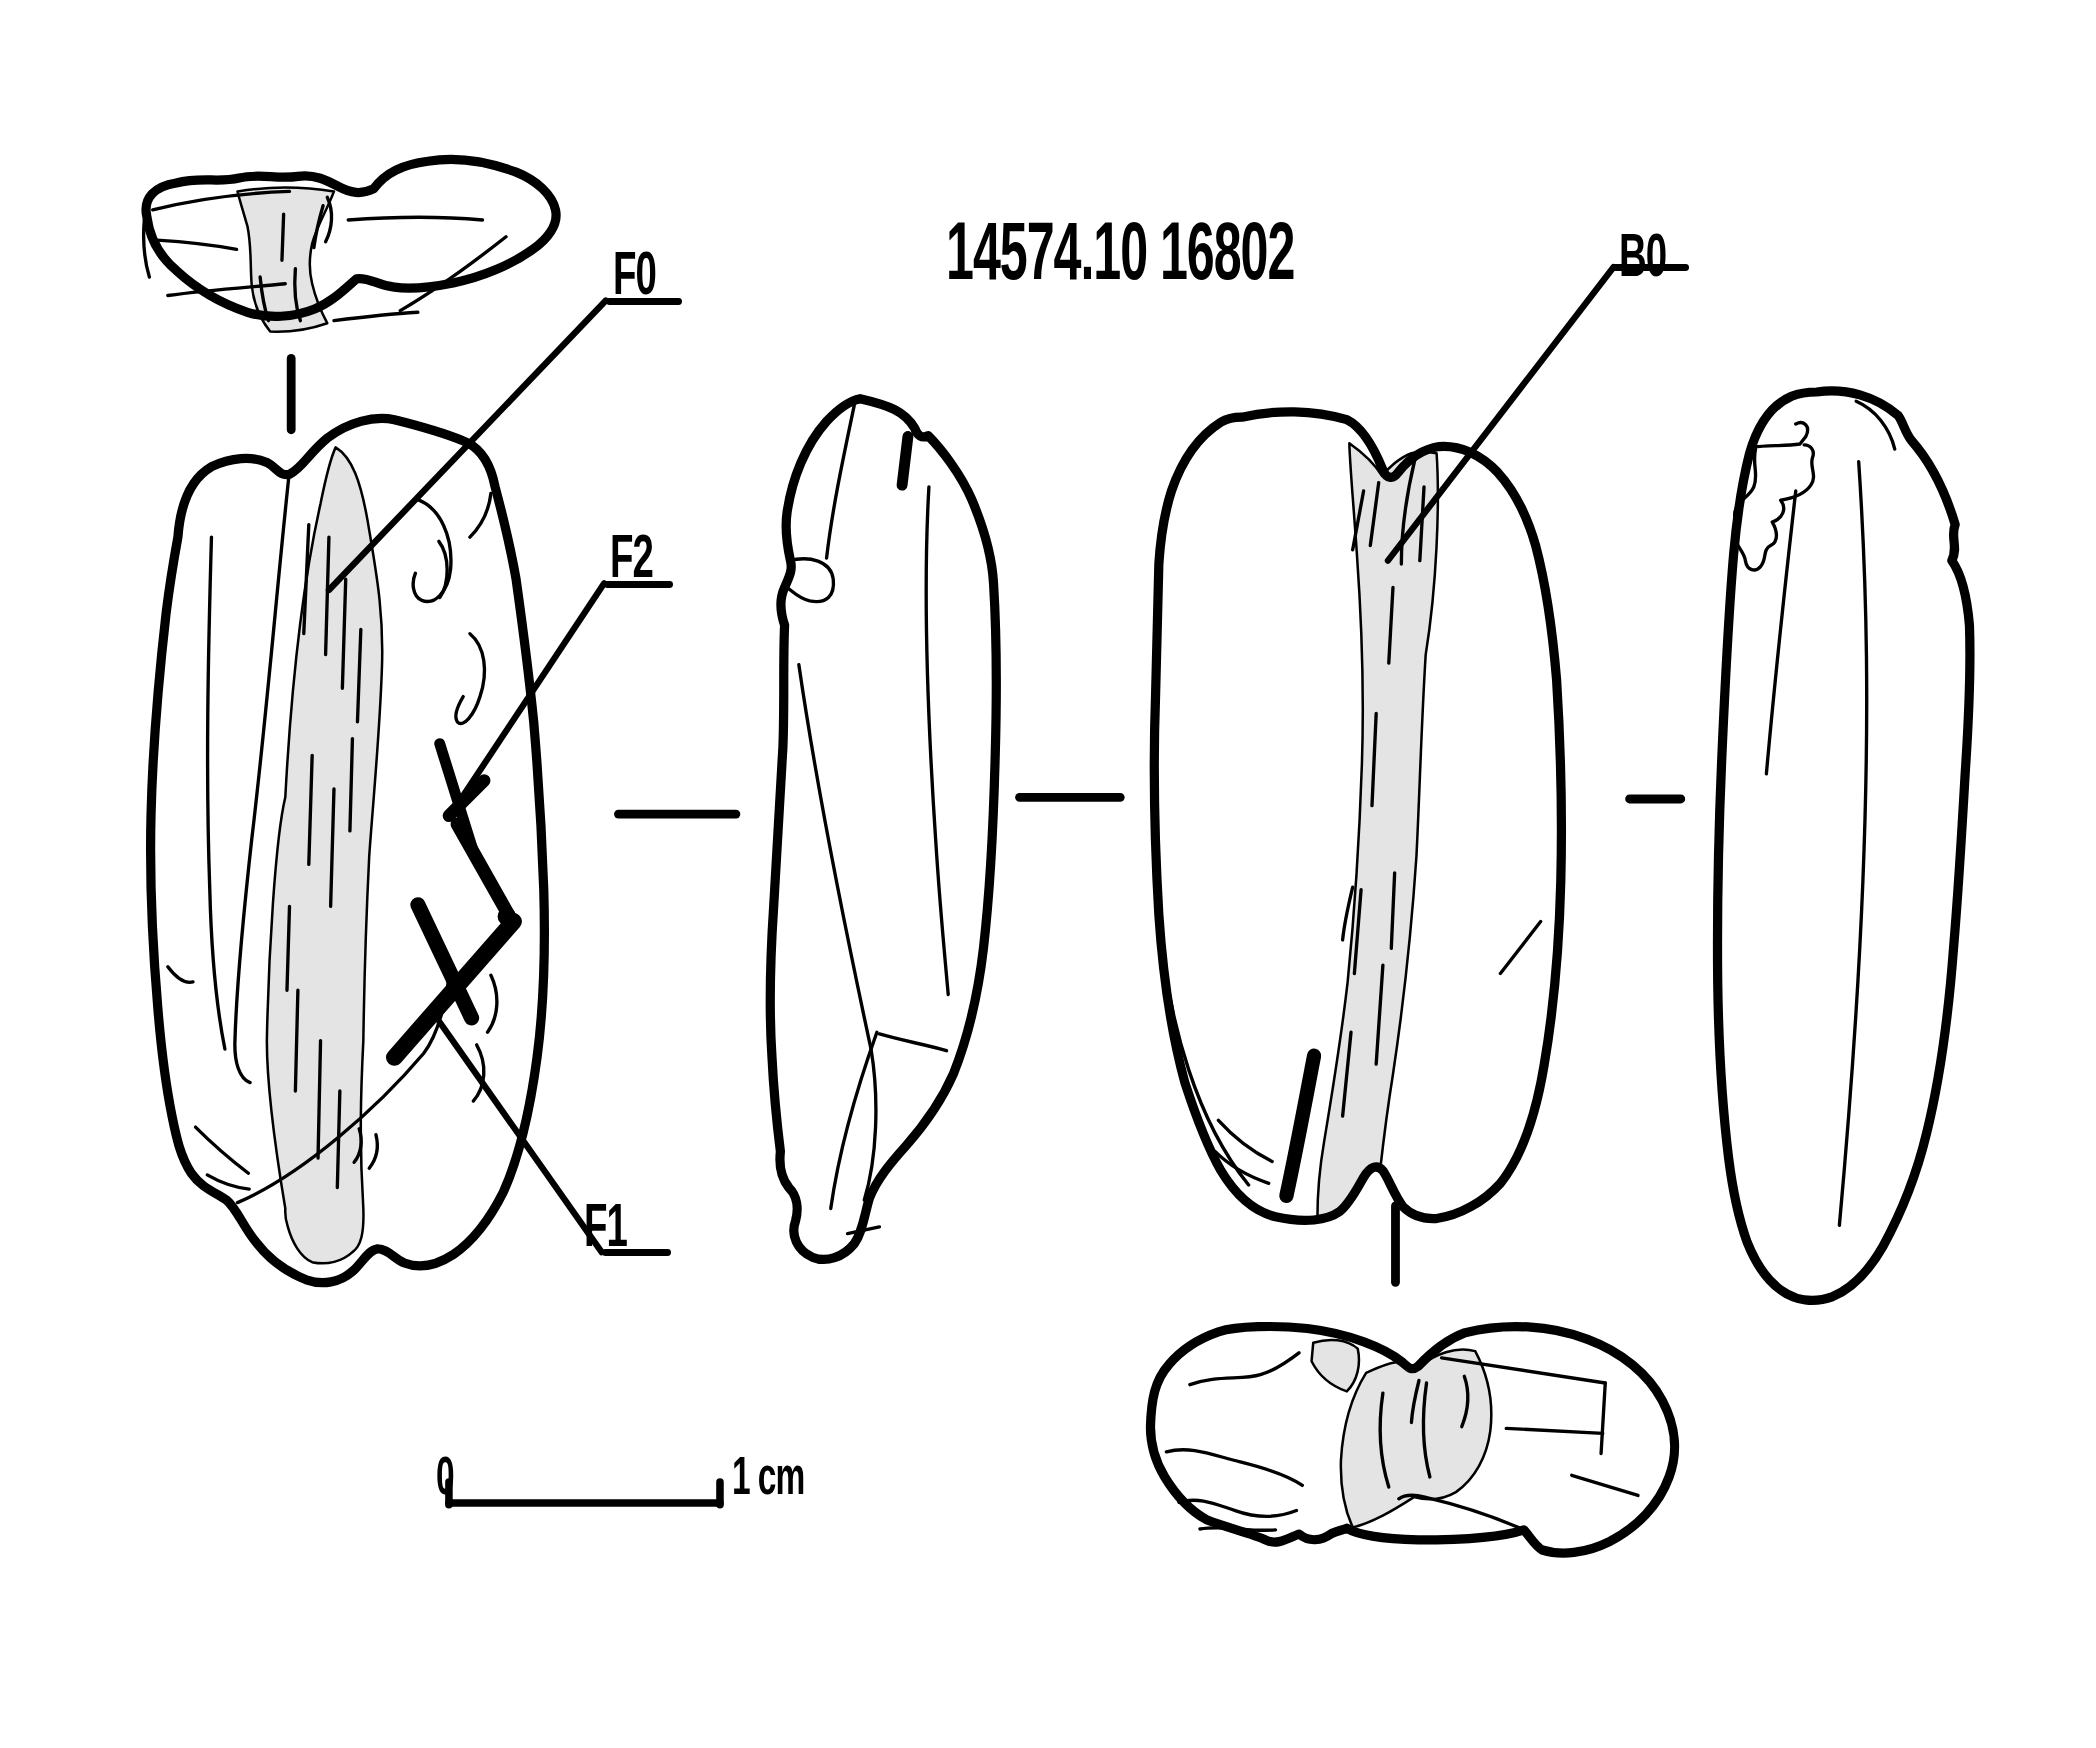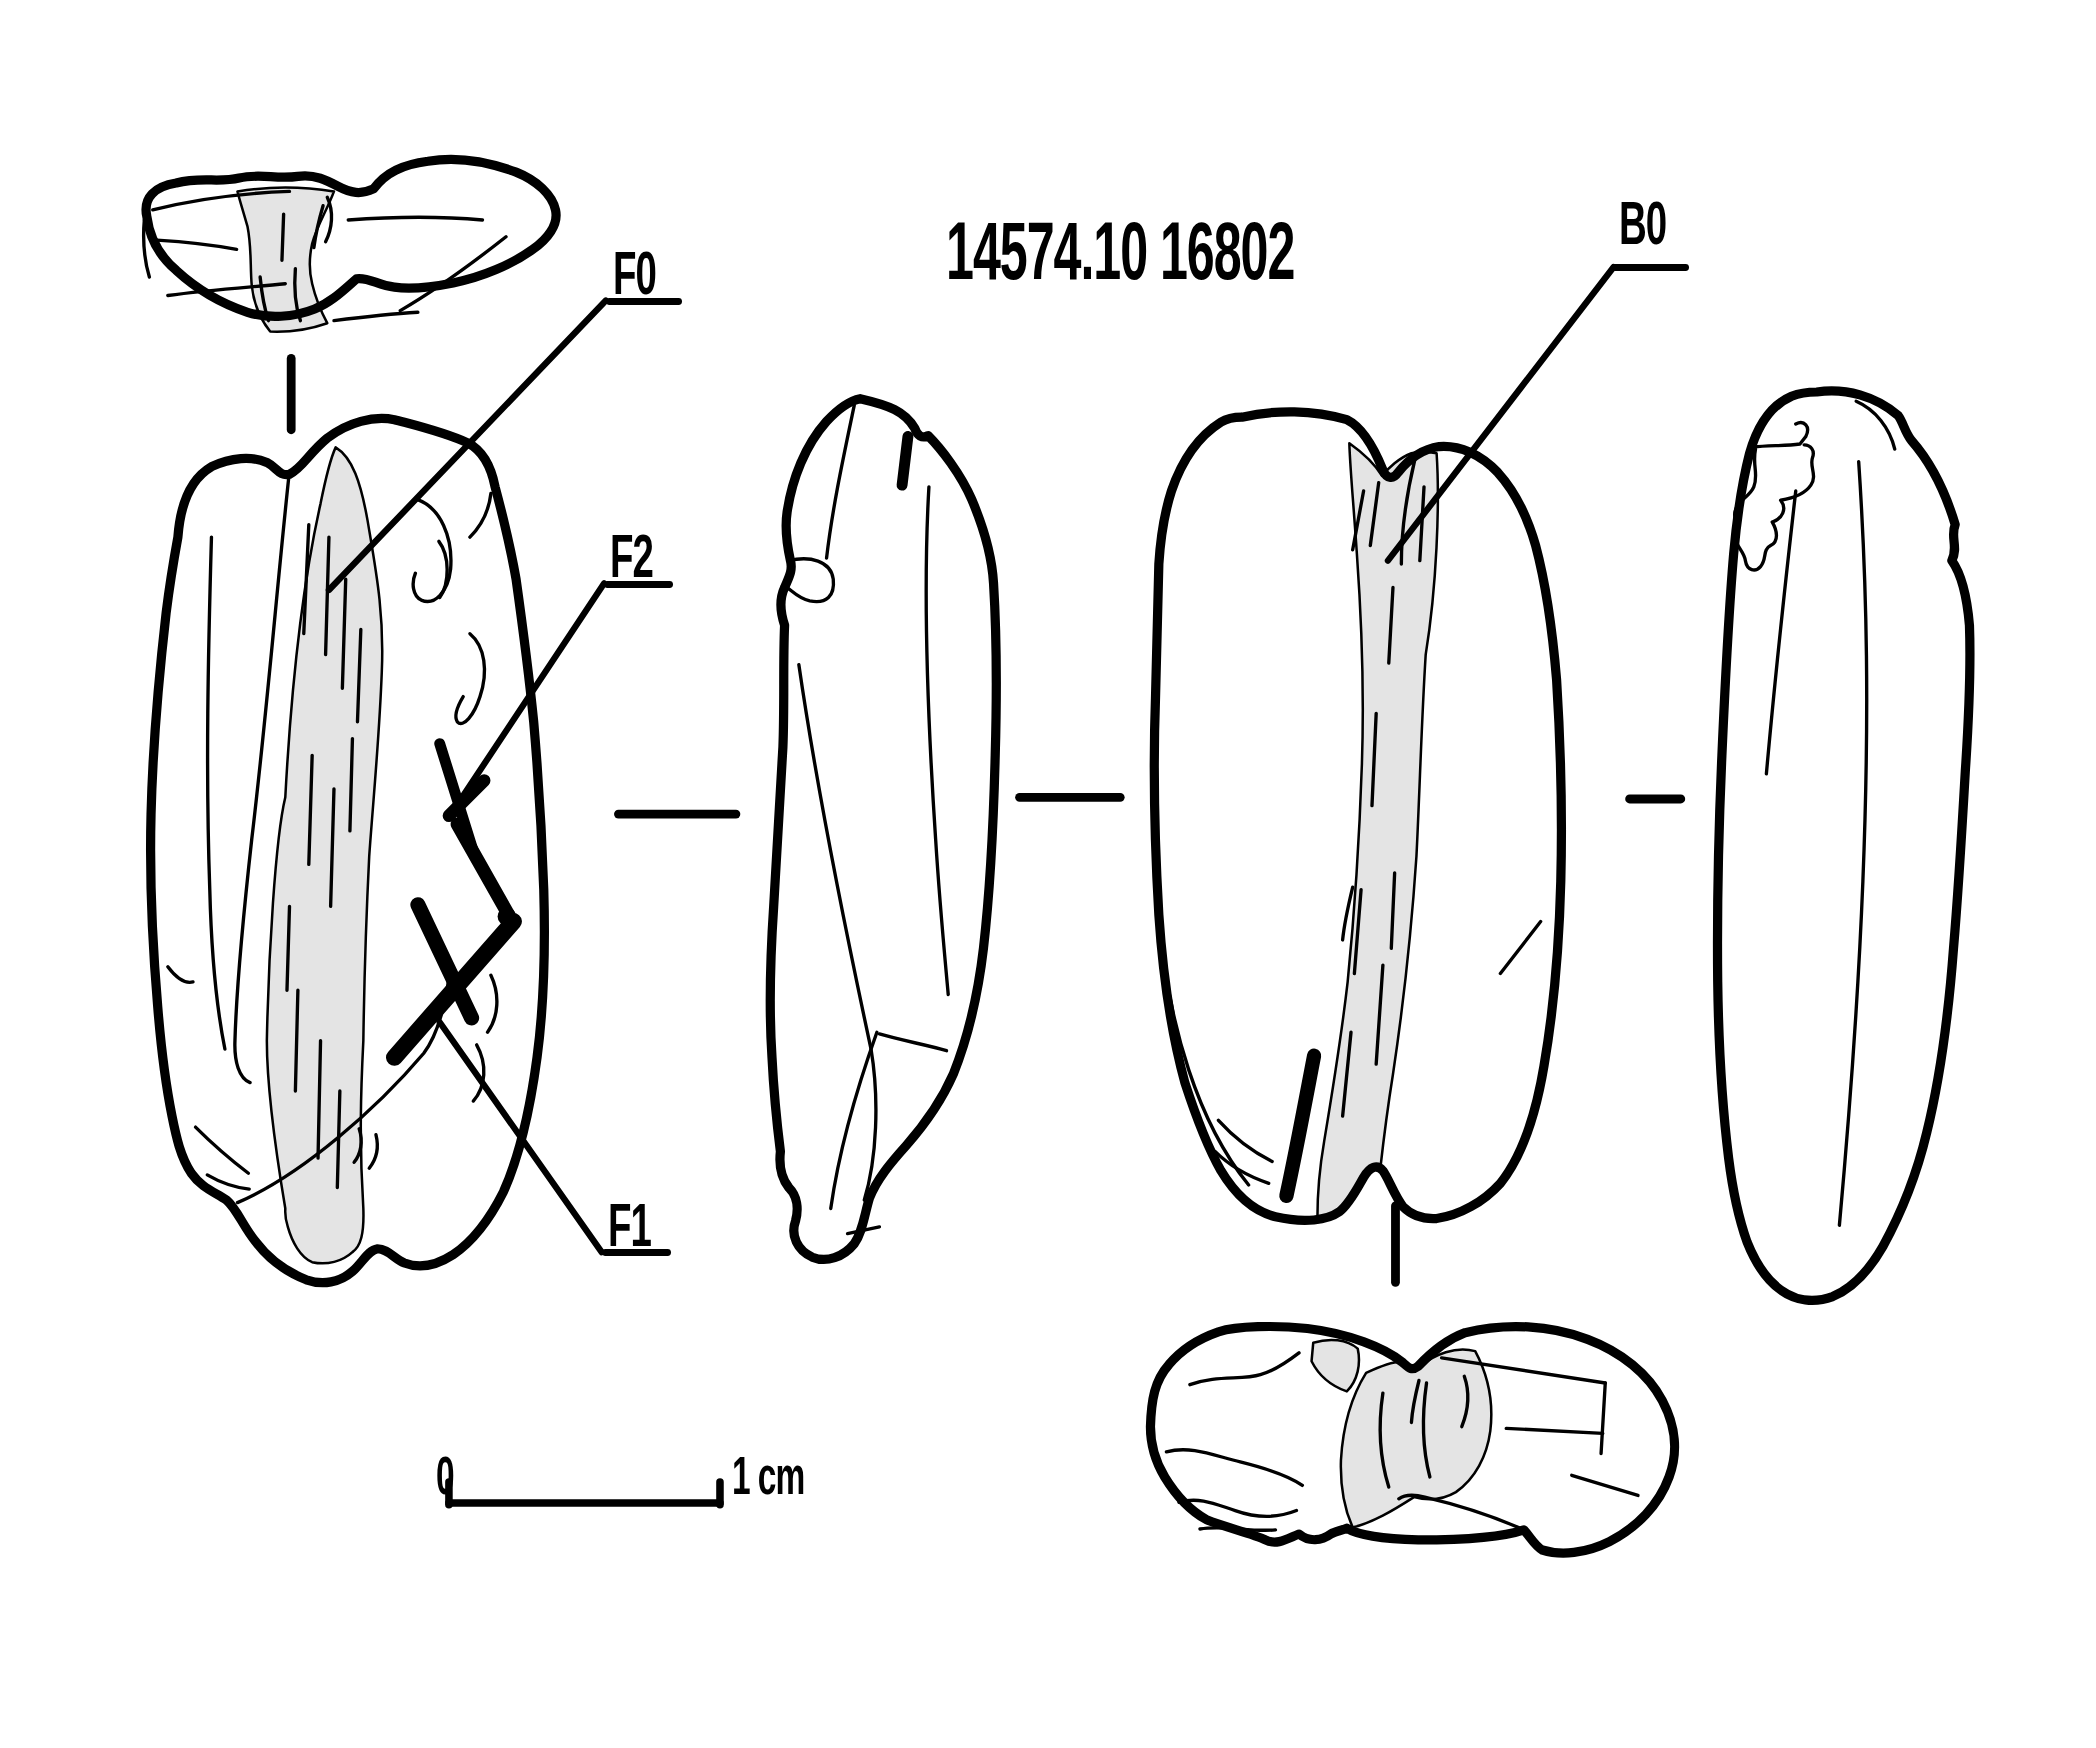--- a/index.html
+++ b/index.html
@@ -276,26 +276,26 @@
   <div class="lbl ann" style="left:613px;top:242px;">
     <span class="cond">F0</span>
   </div>
   <div class="underbar" style="left:606px;top:298px;width:76px;"></div>
 
   <div class="lbl ann" style="left:610px;top:525px;text-decoration:underline;">
     <span class="cond">F2</span>
   </div>
   <div class="underbar" style="left:604px;top:581px;width:69px;"></div>
 
-  <div class="lbl ann" style="left:608px;top:1194px;">
+  <div class="lbl ann" style="left:584px;top:1194px;">
     <span class="cond">F1</span>
   </div>
   <div class="underbar" style="left:602px;top:1249px;width:69px;"></div>
 
-  <div class="lbl ann" style="left:1619px;top:192px;">
+  <div class="lbl ann" style="left:1619px;top:224px;">
     <span class="cond">B0</span>
   </div>
   <div class="underbar" style="left:1612px;top:264px;width:77px;"></div>
 
   <div class="lbl scale-num" style="left:436px;top:1448px;">
     <span class="cond">0</span>
   </div>
   <div class="lbl scale-num" style="left:732px;top:1448px;">
     <span class="cond">1 cm</span>
   </div>

